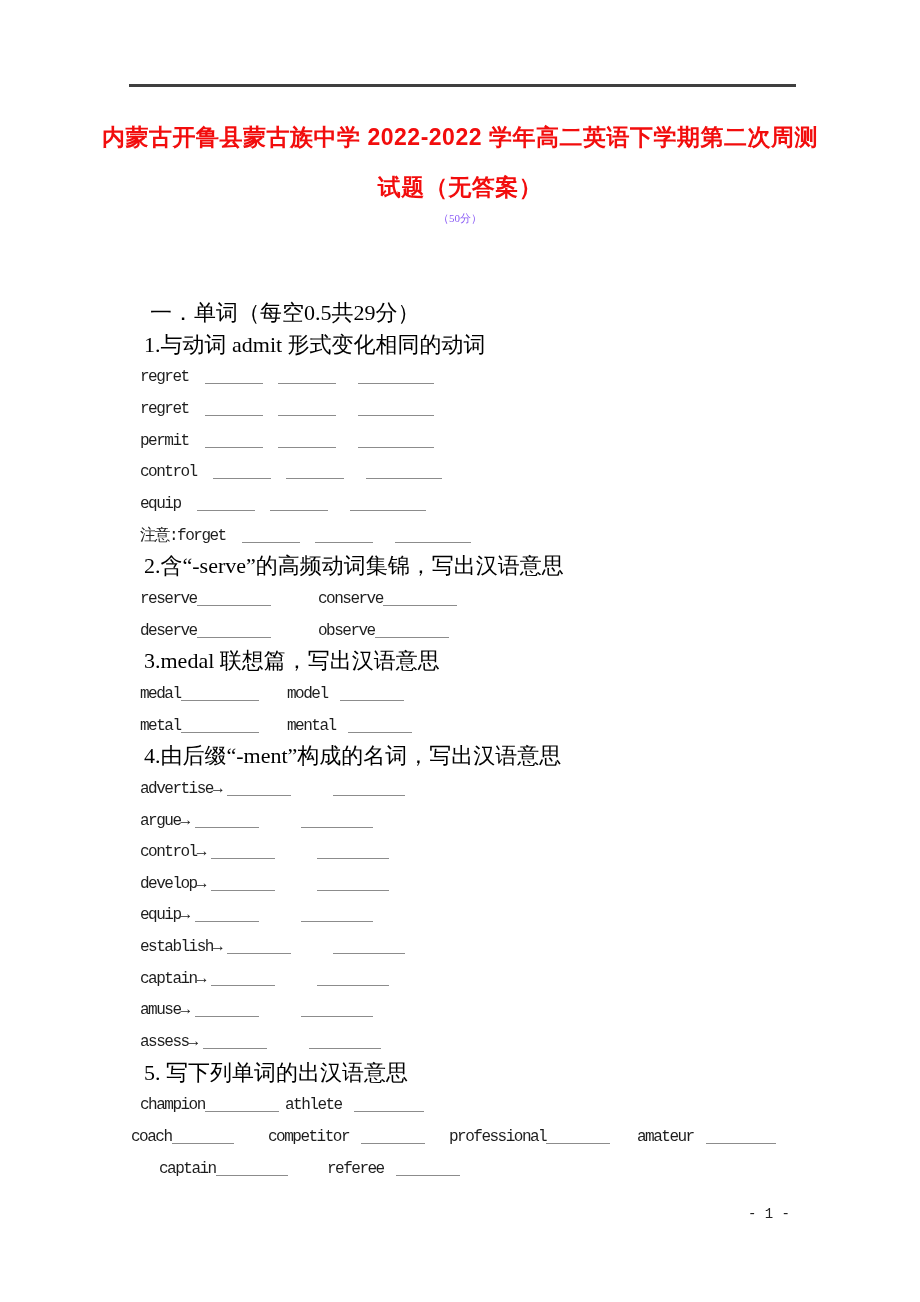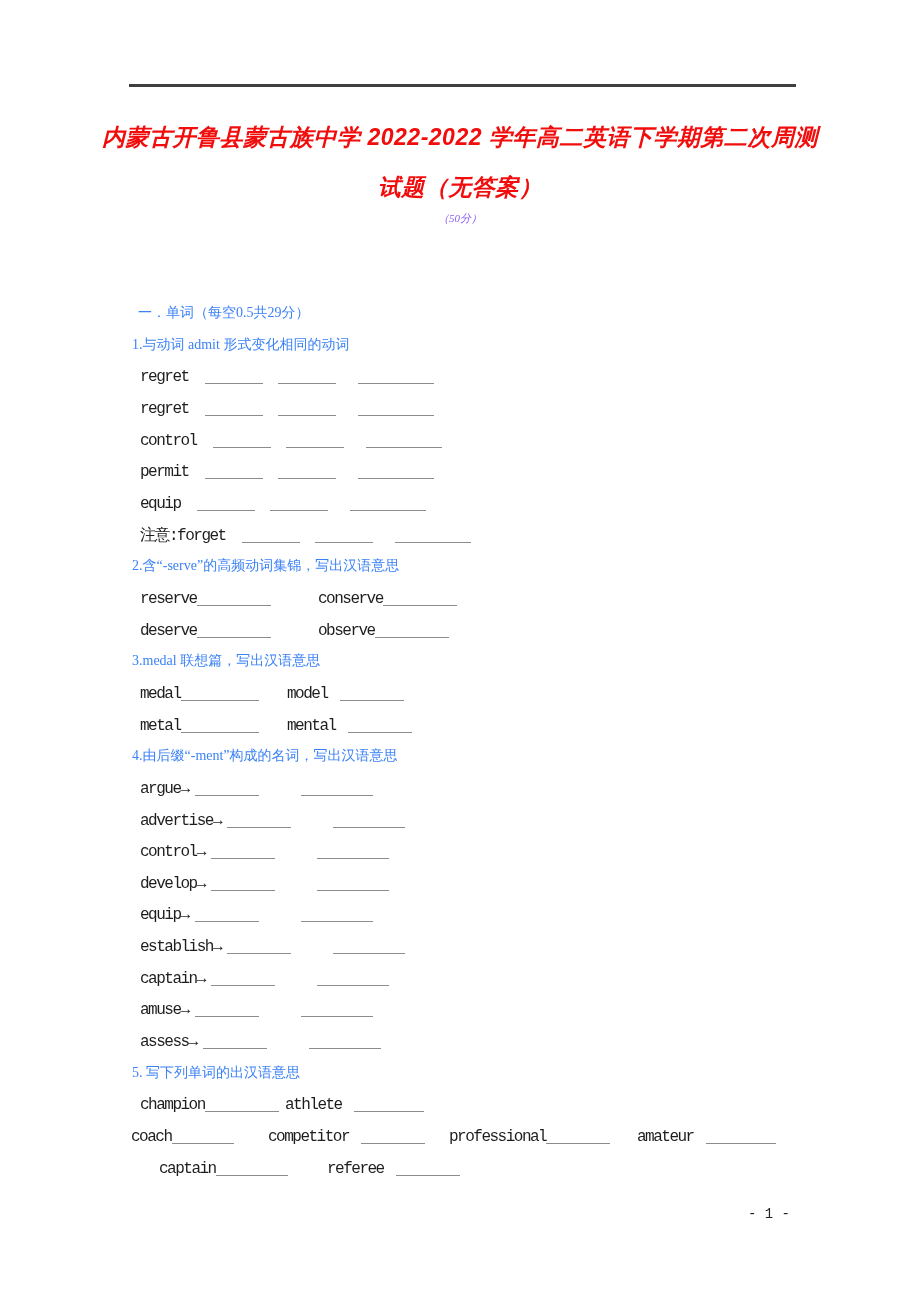--- a/index.html
+++ b/index.html
@@ -12,37 +12,36 @@
     color:#1c1c1c;
   }
   .top-rule {
     position:absolute; left:129px; top:84px;
     width:667px; height:3px;
     background:var(--rule-gray,#3f3f3f);
   }
   .header {
     position:absolute; left:0; top:122px; width:920px;
     text-align:center;
-    font-style:italic;
   }
   .title-line {
     font-family:"Liberation Sans","DejaVu Sans",sans-serif;
     font-size:23px; line-height:30px; font-weight:bold;
     color:var(--title-red,#f20d0d);
     letter-spacing:0.5px;
   }
   .title-line.second { margin-top:20px; }
   .score-note {
     margin-top:4px;
     font-size:11px; line-height:24px;
     color:#8b5cf6; font-weight:normal;
   }
   .content { position:absolute; left:130px; top:297px; width:690px; }
   .row { height:31.66px; line-height:31.66px; white-space:nowrap; }
-  .zh { font-size:14px; color:#3b82f6; }
+  .zh { font-size:22px; color:#000000;margin-left:12px; }
   .h-sec { padding-left:8px; }
   .h-q  { padding-left:2px; }
   .wr   { padding-left:10px; }
   .wr.p1 { padding-left:1px; }
   .wr.p2 { padding-left:2px;margin-left:27px; }
   .mono {
     font-family:"Liberation Mono","DejaVu Sans Mono",monospace;
     font-size:16px; letter-spacing:-1.5px; color:#1e1e1e;
   }
   .bl {
@@ -81,24 +80,24 @@
     <div class="row zh h-sec">一．单词（每空0.5共29分）</div>
 
     <div class="row zh h-q">1.与动词 admit 形式变化相同的动词</div>
     <div class="row wr">
       <span class="mono">regret</span><span class="bl g16 w58"></span><span class="bl g15 w58"></span><span class="bl g22 w76"></span>
     </div>
     <div class="row wr">
       <span class="mono">regret</span><span class="bl g16 w58"></span><span class="bl g15 w58"></span><span class="bl g22 w76"></span>
     </div>
     <div class="row wr">
-      <span class="mono">control</span><span class="bl g16 w58"></span><span class="bl g15 w58"></span><span class="bl g22 w76"></span>
+      <span class="mono">permit</span><span class="bl g16 w58"></span><span class="bl g15 w58"></span><span class="bl g22 w76"></span>
     </div>
     <div class="row wr">
-      <span class="mono">permit</span><span class="bl g16 w58"></span><span class="bl g15 w58"></span><span class="bl g22 w76"></span>
+      <span class="mono">control</span><span class="bl g16 w58"></span><span class="bl g15 w58"></span><span class="bl g22 w76"></span>
     </div>
     <div class="row wr">
       <span class="mono">equip</span><span class="bl g16 w58"></span><span class="bl g15 w58"></span><span class="bl g22 w76"></span>
     </div>
     <div class="row wr">
       <span class="mono">注意:forget</span><span class="bl g16 w58"></span><span class="bl g15 w58"></span><span class="bl g22 w76"></span>
     </div>
 
     <div class="row zh h-q">2.含“-serve”的高频动词集锦，写出汉语意思</div>
     <div class="row wr">
@@ -111,24 +110,24 @@
     <div class="row zh h-q">3.medal 联想篇，写出汉语意思</div>
     <div class="row wr">
       <span class="cell c147"><span class="mono">medal</span><span class="bl w78"></span></span><span class="cell"><span class="mono">model</span><span class="bl g12 w64"></span></span>
     </div>
     <div class="row wr">
       <span class="cell c147"><span class="mono">metal</span><span class="bl w78"></span></span><span class="cell"><span class="mono">mental</span><span class="bl g12 w64"></span></span>
     </div>
 
     <div class="row zh h-q">4.由后缀“-ment”构成的名词，写出汉语意思</div>
     <div class="row wr">
-      <span class="mono">argue→</span><span class="bl g6 w64"></span><span class="bl g42 w72"></span>
+      <span class="mono">advertise→</span><span class="bl g6 w64"></span><span class="bl g42 w72"></span>
     </div>
     <div class="row wr">
-      <span class="mono">advertise→</span><span class="bl g6 w64"></span><span class="bl g42 w72"></span>
+      <span class="mono">argue→</span><span class="bl g6 w64"></span><span class="bl g42 w72"></span>
     </div>
     <div class="row wr">
       <span class="mono">control→</span><span class="bl g6 w64"></span><span class="bl g42 w72"></span>
     </div>
     <div class="row wr">
       <span class="mono">develop→</span><span class="bl g6 w64"></span><span class="bl g42 w72"></span>
     </div>
     <div class="row wr">
       <span class="mono">equip→</span><span class="bl g6 w64"></span><span class="bl g42 w72"></span>
     </div>

